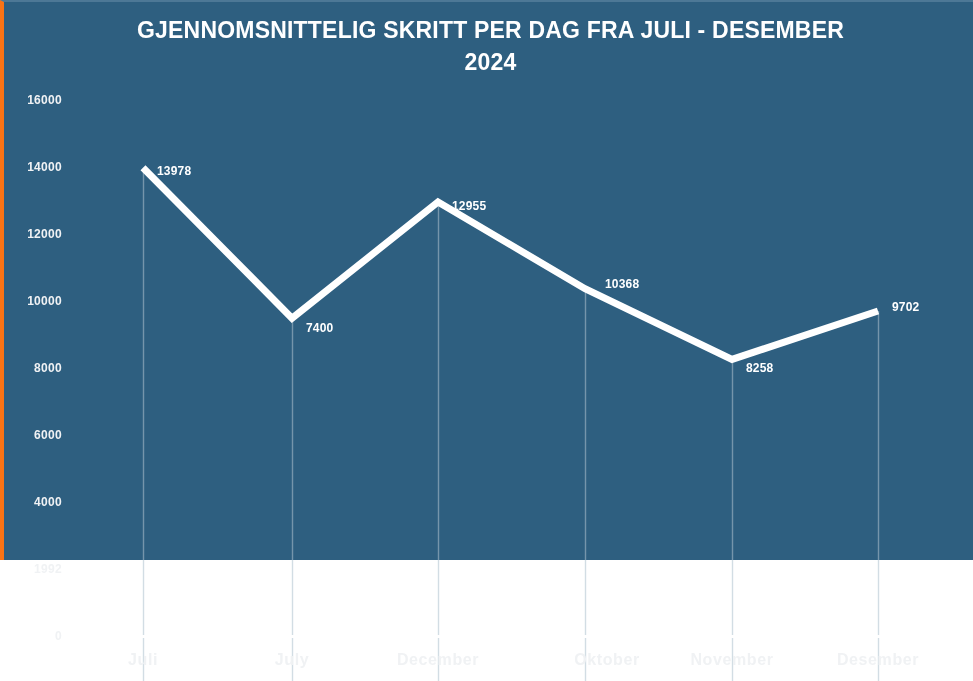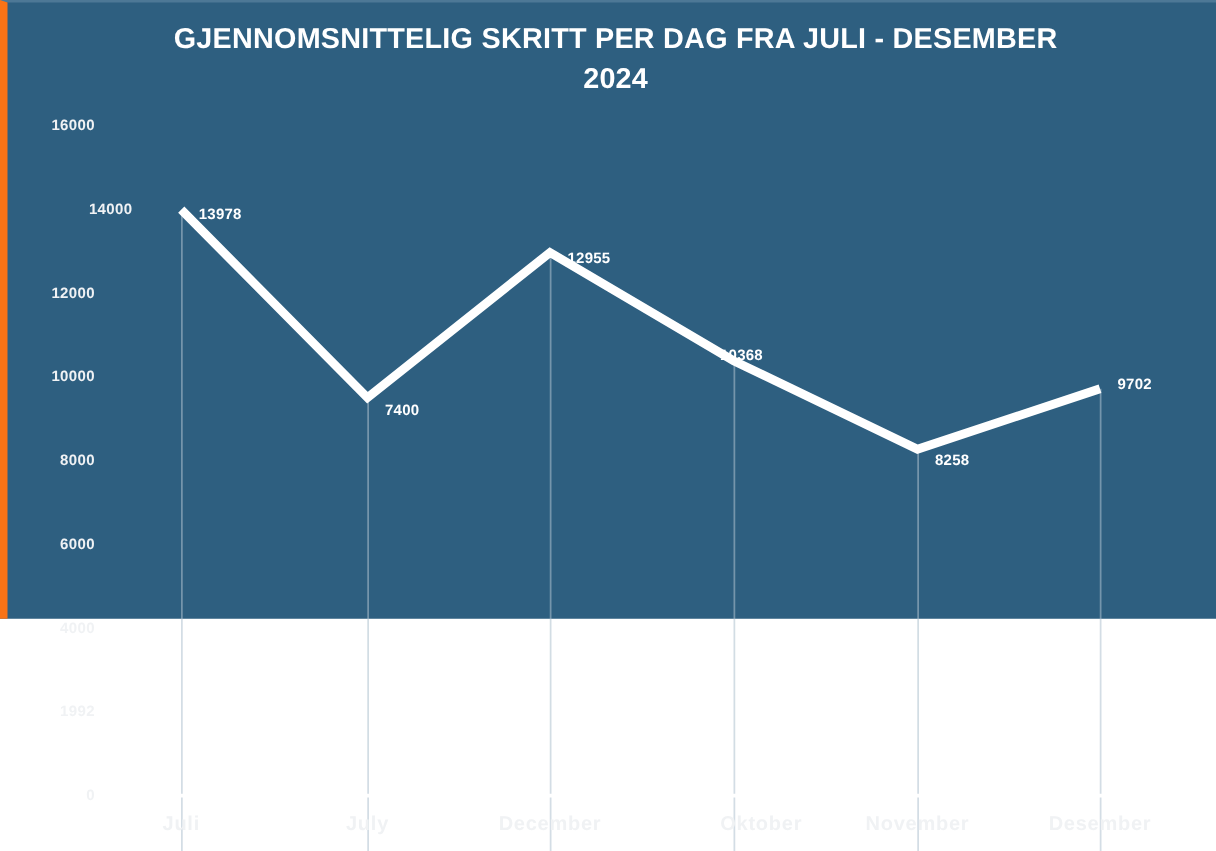--- a/index.html
+++ b/index.html
@@ -8,24 +8,24 @@
   }
   body {
     width: 973px;
     height: 681px;
     overflow: hidden;
     font-family: "Liberation Sans", sans-serif;
   }
   #chart-root {
     position: relative;
     width: 973px;
-    height: 495px;
+    height: 560px;
     background: #2E5F80;
     box-sizing: border-box;
-    border-left: 6px solid #f97316;
+    border-left: 4px solid #f97316;
     border-top: 2px solid #4D7896;
   }
   #chart-title {
     position: absolute;
     left: 0;
     top: 12px;
     width: 973px;
     text-align: center;
     color: #FFFFFF;
     font-family: "Liberation Sans", sans-serif;
@@ -42,21 +42,21 @@
     top: 0;
   }
   .y-tick-label {
     position: absolute;
     color: #F0F2F4;
     font-family: "Liberation Sans", sans-serif;
     font-size: 12px;
     font-weight: bold;
     text-align: right;
     width: 58px;
-    left: 12px;
+    left: 0px;
     transform: translateY(-50%);
     letter-spacing: 0.3px;
   }
   .x-tick-label {
     position: absolute;
     color: #F0F2F4;
     font-family: "Liberation Sans", sans-serif;
     font-size: 16px;
     font-weight: bold;
     text-align: center;
@@ -90,39 +90,39 @@
         <line x1="581.5" x2="581.5" y1="286.67199999999997" y2="681" stroke="#AFC2CF" stroke-width="1.4" opacity="0.55"></line>
         <line x1="728.5" x2="728.5" y1="357.357" y2="681" stroke="#AFC2CF" stroke-width="1.4" opacity="0.55"></line>
         <line x1="874.5" x2="874.5" y1="308.983" y2="681" stroke="#AFC2CF" stroke-width="1.4" opacity="0.55"></line>
       </g>
     <line id="x-axis-line" x1="67" y1="634.5" x2="950" y2="634.5" stroke="#FFFFFF" stroke-width="3"></line>
     <polyline id="series-line" fill="none" stroke="#FFFFFF" stroke-width="7" stroke-linejoin="miter" stroke-linecap="butt" points="139,165.7 288,316.2 434,200.0 581,286.7 728,357.4 874,309.0"></polyline>
   </svg>
 
   <div id="y-labels">
       <div class="y-tick-label" style="top: 98px;">16000</div>
-      <div class="y-tick-label" style="top: 165px; padding-left: 30px;">14000</div>
+      <div class="y-tick-label" style="top: 165px;">14000</div>
       <div class="y-tick-label" style="top: 232px; text-align: right;">12000</div>
       <div class="y-tick-label" style="top: 299px;">10000</div>
       <div class="y-tick-label" style="top: 366px; text-align: right;">8000</div>
       <div class="y-tick-label" style="top: 433px;">6000</div>
       <div class="y-tick-label" style="top: 500px;">4000</div>
       <div class="y-tick-label" style="top: 567px;">1992</div>
       <div class="y-tick-label" style="top: 634px;">0</div>
     </div>
   <div id="x-labels">
       <div class="x-tick-label" style="left: 139px;">Juli</div>
       <div class="x-tick-label" style="left: 288px;">July</div>
       <div class="x-tick-label" style="left: 434px;">December</div>
       <div class="x-tick-label" style="left: 603px;">Oktober</div>
       <div class="x-tick-label" style="left: 728px;">November</div>
       <div class="x-tick-label" style="left: 874px;">Desember</div>
     </div>
   <div id="value-labels">
       <div class="data-label" style="left: 153px; top: 161.737px;">13978</div>
       <div class="data-label" style="left: 302px; top: 319.185px;">7400</div>
       <div class="data-label" style="left: 448px; top: 197.007px;">12955</div>
-      <div class="data-label" style="left: 570px; top: 274.672px; text-align: center;">10368</div>
+      <div class="data-label" style="left: 601px; top: 274.672px; text-align: center;">10368</div>
       <div class="data-label" style="left: 742px; top: 359px;">8258</div>
       <div class="data-label" style="left: 888px; top: 297.983px;">9702</div>
     </div>
 
 </div>
 
 </body></html>

